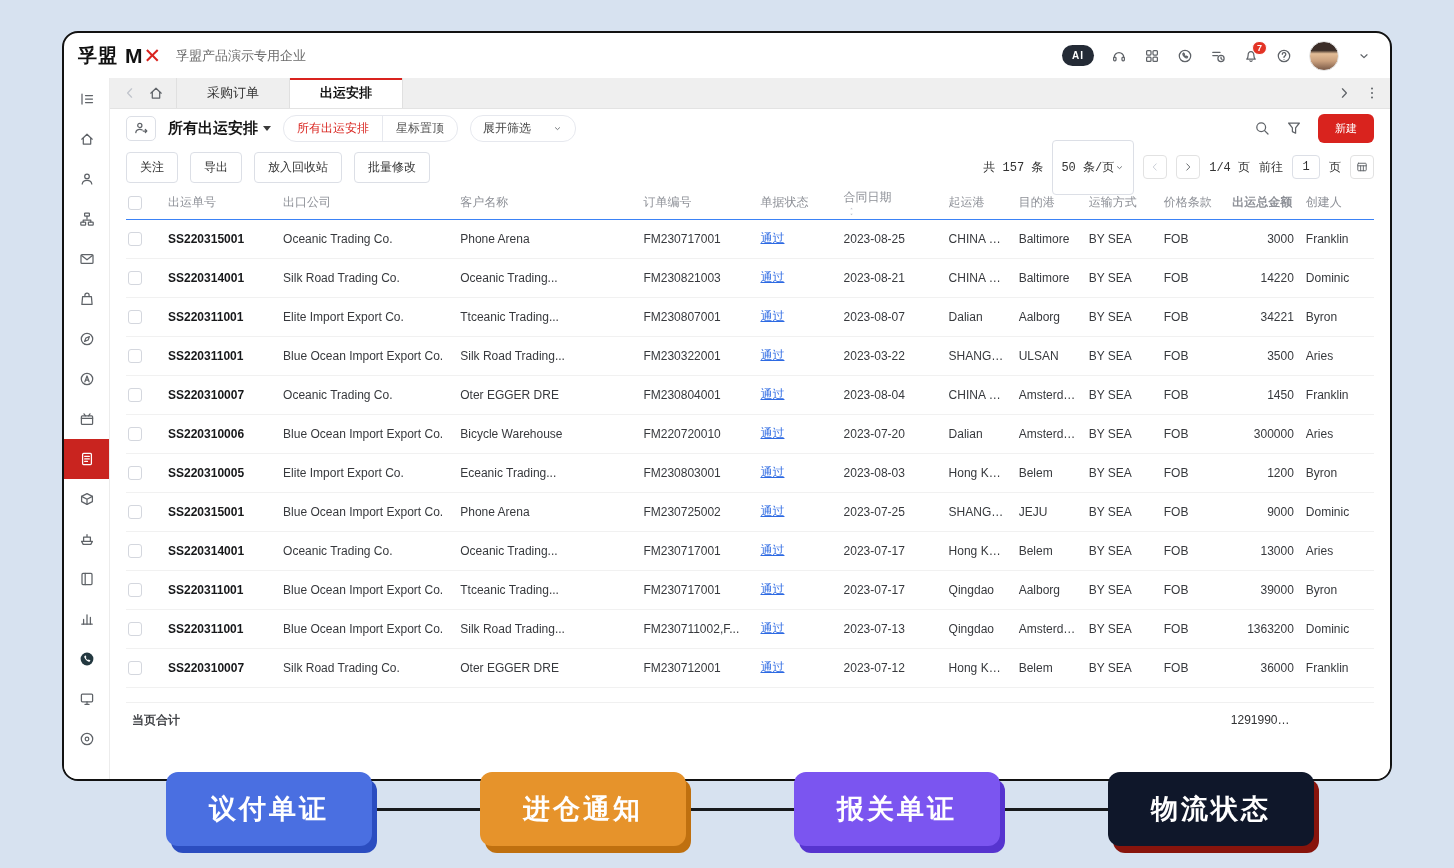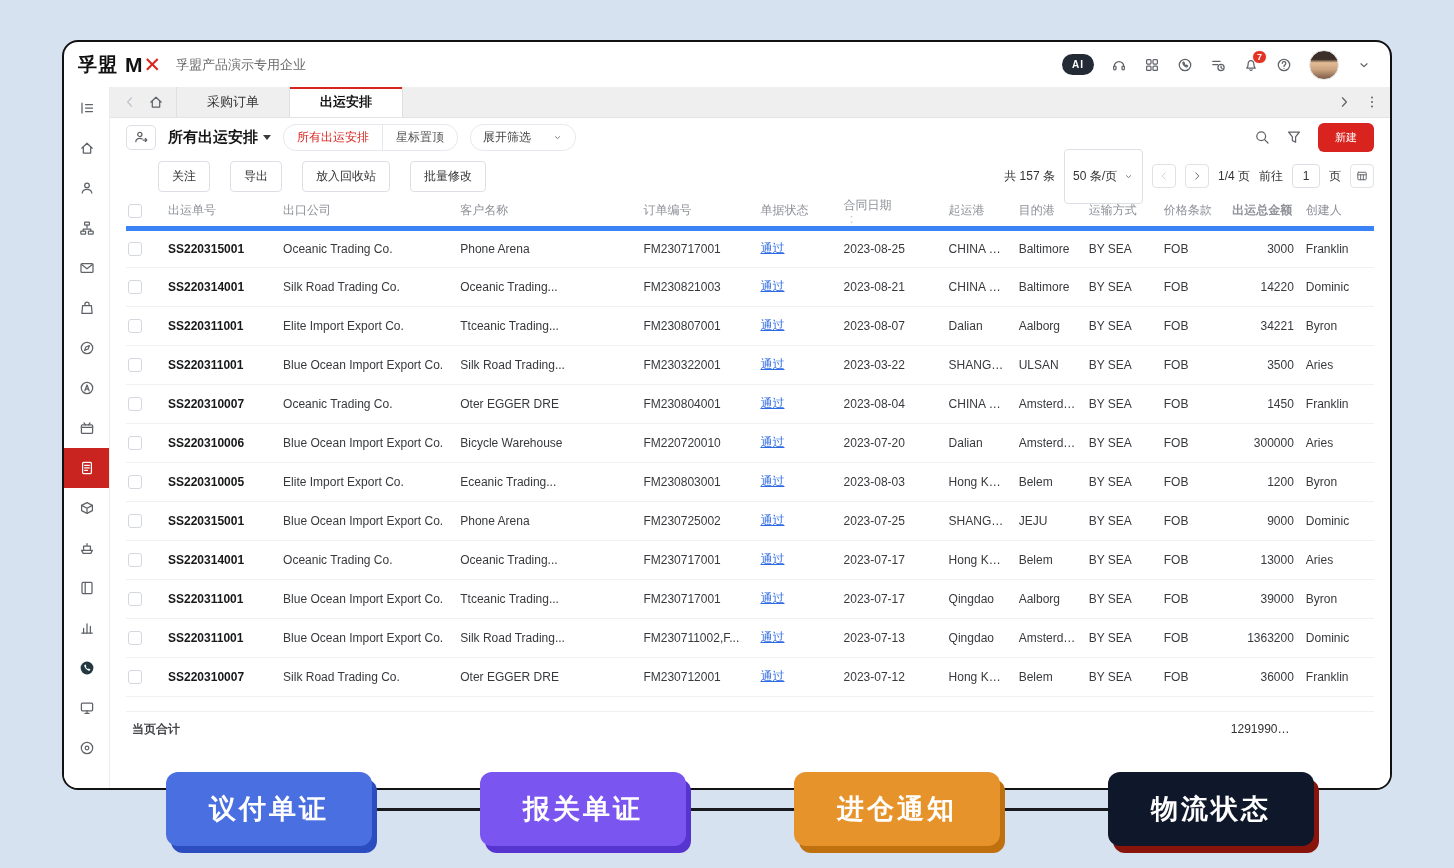--- a/index.html
+++ b/index.html
@@ -4,21 +4,21 @@
 <style>
   * { margin:0; padding:0; box-sizing:border-box; }
   html,body { width:1454px; height:868px; }
   body {
     background:#d7e2f0;
     font-family:"Liberation Sans","DejaVu Sans",sans-serif;
     position:relative; overflow:hidden;
     color:#303133;
   }
   .window {
-    position:absolute; left:62px; top:40px; width:1330px; height:750px;
+    position:absolute; left:62px; top:31px; width:1330px; height:750px;
     background:#fff; border:2.5px solid #121212; border-radius:16px;
     overflow:hidden; display:flex; flex-direction:column;
   }
   
   .topbar { height:45px; flex:0 0 auto; display:flex; align-items:center; justify-content:space-between; padding:0 18px 0 14px; }
   .brand { display:flex; align-items:center; gap:7px; }
   .logo-cn { font-size:19px; font-weight:bold; color:#111; letter-spacing:1px; }
   .logo-mx { font-size:21px; font-weight:bold; color:#111; display:flex; align-items:center; }
   .logo-mx .x { color:#d9231e; margin-left:1px; }
   .company { font-size:13px; color:#6b6b6b; margin-left:8px; }
@@ -54,31 +54,31 @@
   .seg { padding:4px 13px; font-size:12px; color:#555; cursor:pointer; }
   .seg + .seg { border-left:1px solid #e6e8ee; }
   .seg.active { color:#d9231e; }
   .expand-pill { border:1px solid #e6e8ee; border-radius:13px; padding:4px 12px; font-size:12px; color:#444; display:flex; align-items:center; gap:21px; cursor:pointer; }
   .expand-pill .ic { width:11px; height:11px; }
   .filter-right { margin-left:auto; display:flex; align-items:center; gap:16px; }
   .new-btn { background:#d9231e; color:#fff; font-size:11px; border:none; border-radius:6px; padding:7px 17px; cursor:pointer; font-family:inherit; }
   
   .action-row { height:40px; flex:0 0 auto; display:flex; align-items:center; gap:8px; }
   .act-btn { border:1px solid #dcdfe6; background:#fff; border-radius:4px; padding:6px 13px; font-size:12px; color:#333; cursor:pointer; font-family:inherit; }
-  .pager { margin-left:auto; display:flex; align-items:center; gap:9px; font-size:12px; color:#333; }
-  .page-size { border:1px solid #dcdfe6; border-radius:4px; padding:18px 8px; display:flex; align-items:center; gap:6px; cursor:pointer; }
+  .pager { margin-left:auto; display:flex; align-items:center; gap:9px; font-size:12px; color:#333;font-family:Liberation Mono, monospace; }
+  .page-size { border:1px solid #dcdfe6; border-radius:4px; padding:18px 8px; display:flex; align-items:center; cursor:pointer; }
   .page-size .ic { width:11px; height:11px; }
   .pg-btn { width:24px; height:24px; border:1px solid #e2e2e2; border-radius:4px; display:flex; align-items:center; justify-content:center; background:#fff; cursor:pointer; }
   .pg-btn .ic { width:12px; height:12px; }
   .pg-btn.disabled .ic { stroke:#c8ccd4; }
   .goto-input { width:28px; height:24px; border:1px solid #dcdfe6; border-radius:4px; text-align:center; font-size:12px; color:#333; font-family:inherit; }
   
   .table-wrap { flex:0 0 auto; }
   table.grid { width:100%; border-collapse:collapse; table-layout:fixed; font-size:12px; color:#37393d; }
-  thead th { height:32px; font-weight:normal; color:#8d9097; text-align:left; border-bottom:5px solid #3b82f6; padding:0 6px; white-space:nowrap; overflow:hidden; }
+  thead th { height:32px; font-weight:normal; color:#8d9097; text-align:left; border-bottom:1px solid #3b82f6; padding:0 6px; white-space:nowrap; overflow:hidden; }
   thead th.num { text-align:center;font-weight:bold; }
   thead th .ic { width:11px; height:11px; vertical-align:-1px; margin-left:2px; }
   tbody td { height:39px; border-bottom:1px solid #f1f1f1; padding:0 6px; white-space:nowrap; overflow:hidden; text-overflow:ellipsis; }
   td.c-check, th.c-check { padding:0 0 0 2px; }
   .checkbox { width:14px; height:14px; border:1px solid #d4d7de; border-radius:3px; display:inline-block; background:#fff; cursor:pointer; vertical-align:middle; }
   td.c-no { color:#17181a; font-weight:600; }
   td.num { text-align:right; }
   .status-link { color:#2d6ae3; text-decoration:underline; cursor:pointer; }
   .table-gap { height:14px; flex:0 0 auto; }
   .summary-table td { height:36px; border-top:1px solid #f0f0f0; border-bottom:none; padding:7px 6px; }
@@ -353,21 +353,21 @@
                   <svg class="ic" viewBox="0 0 16 16">
                     <path d="M2.6 3h10.8L9.6 7.8v5.4l-3.2-1.6V7.8z"></path>
                   </svg>
                 </span>
               </span>
             <button class="new-btn">新建</button>
           </div>
         </div>
 
         <div class="action-row">
-          <span style="display:flex;gap:20px;margin-left:32px;">
+          <span style="display:flex;gap:12px;">
               <button class="act-btn">关注</button>
               <button class="act-btn">导出</button>
               <button class="act-btn">放入回收站</button>
               <button class="act-btn">批量修改</button>
             </span>
           <div class="pager">
             <span>共 157 条</span>
             <span class="page-size">
               <span>50 条/页</span>
               <span>
@@ -667,16 +667,16 @@
         </table>
 
       </main>
     </div>
   </div>
 </div>
 
 <div class="overlay">
   <div class="line" style="background: rgb(23, 25, 28);"></div>
 <button class="doc-btn" style="background: rgb(74, 111, 225); box-shadow: rgb(43, 77, 192) 5px 7px 0px;">议付单证</button>
+    <button class="doc-btn" style="background: rgb(230, 147, 43); box-shadow: rgb(191, 112, 15) 5px 7px 0px;">进仓通知</button>
     <button class="doc-btn" style="background: rgb(123, 85, 240); box-shadow: rgb(86, 52, 207) 5px 7px 0px;">报关单证</button>
-    <button class="doc-btn" style="background: rgb(230, 147, 43); box-shadow: rgb(191, 112, 15) 5px 7px 0px;">进仓通知</button>
     <button class="doc-btn" style="background: #0f172a; box-shadow: rgb(136, 20, 12) 5px 7px 0px;">物流状态</button>
   </div>
 
 </body></html>

